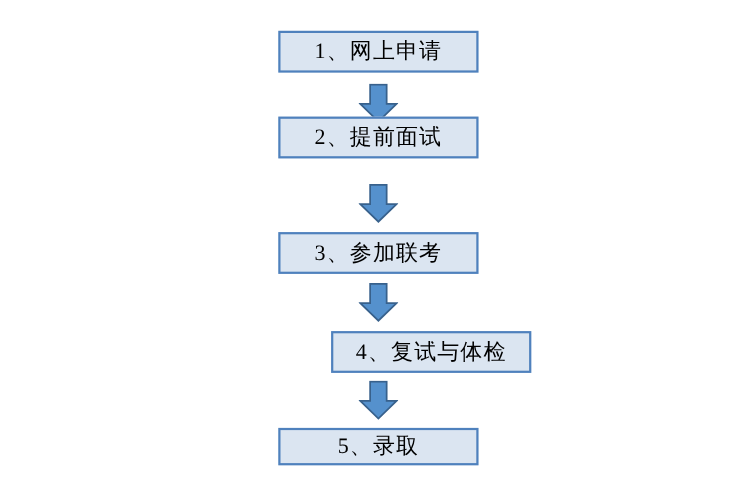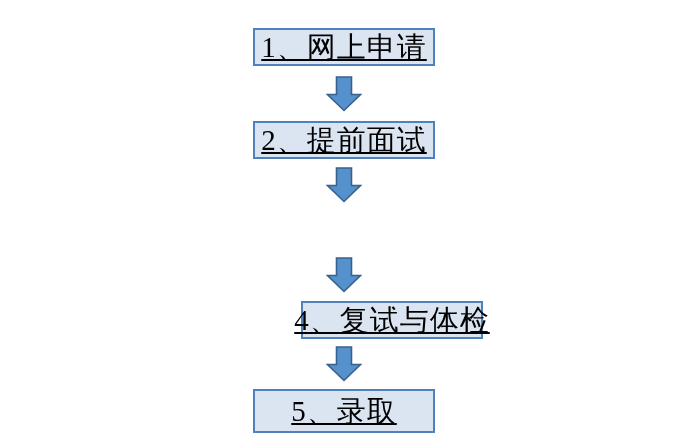--- a/index.html
+++ b/index.html
@@ -22,46 +22,45 @@
     height: 38px;
     box-sizing: border-box;
     background: var(--box-fill, #dbe5f1);
     border: 2px solid var(--box-border, #4f81bd);
     display: flex;
     align-items: center;
     justify-content: center;
   }
   .step-label {
     color: var(--text, #000000);
-    font-size: 29px;
+    font-size: 20px;
     line-height: 1;
     letter-spacing: 1px;
     white-space: nowrap;
-    text-decoration: underline;
   }
   .arrow {
     position: absolute;
     left: 326px;
     width: 36px;
     height: 36px;
     display: block;
   }
   .arrow svg { display: block; width: 36px; height: 36px; }
   .arrow polygon {
     fill: var(--arrow-fill, #5591cd);
     stroke: var(--arrow-border, #38618c);
     stroke-width: 1.6;
     stroke-linejoin: miter;
   }
   
   #box1 { top: 28px; }
-  #box2 { top: 121px; text-align: center; }
+  #box2 { top: 106px; text-align: center; }
   #box3 { top: 211px; }
   #box4 { top: 301px; margin-left: 48px; }
-  #box5 { top: 389px; height: 44px; }
+  #box5 { top: 389px; height: 34px; }
   #arrow1 { top: 76px; }
   #arrow2 { top: 167px; }
   #arrow3 { top: 257px; }
   #arrow4 { top: 346px; }
 </style>
 </head>
 <body>
 
 <div class="screen">
 
@@ -78,20 +77,23 @@
   <div class="step-box" id="box2">
     <span class="step-label">2、提前面试</span>
   </div>
 
   <div class="arrow" id="arrow2">
     <svg viewBox="0 0 36 36" aria-hidden="true">
       <polygon points="10.5,1 25.5,1 25.5,18.5 34.5,18.5 18,34.5 1.5,18.5 10.5,18.5"></polygon>
     </svg>
   </div>
 
+  <div class="step-box" id="box3">
+    <span class="step-label">3、参加联考</span>
+  </div>
 
   <div class="arrow" id="arrow3">
     <svg viewBox="0 0 36 36" aria-hidden="true">
       <polygon points="10.5,1 25.5,1 25.5,18.5 34.5,18.5 18,34.5 1.5,18.5 10.5,18.5"></polygon>
     </svg>
   </div>
 
   <div class="step-box" id="box4">
     <span class="step-label">4、复试与体检</span>
   </div>

